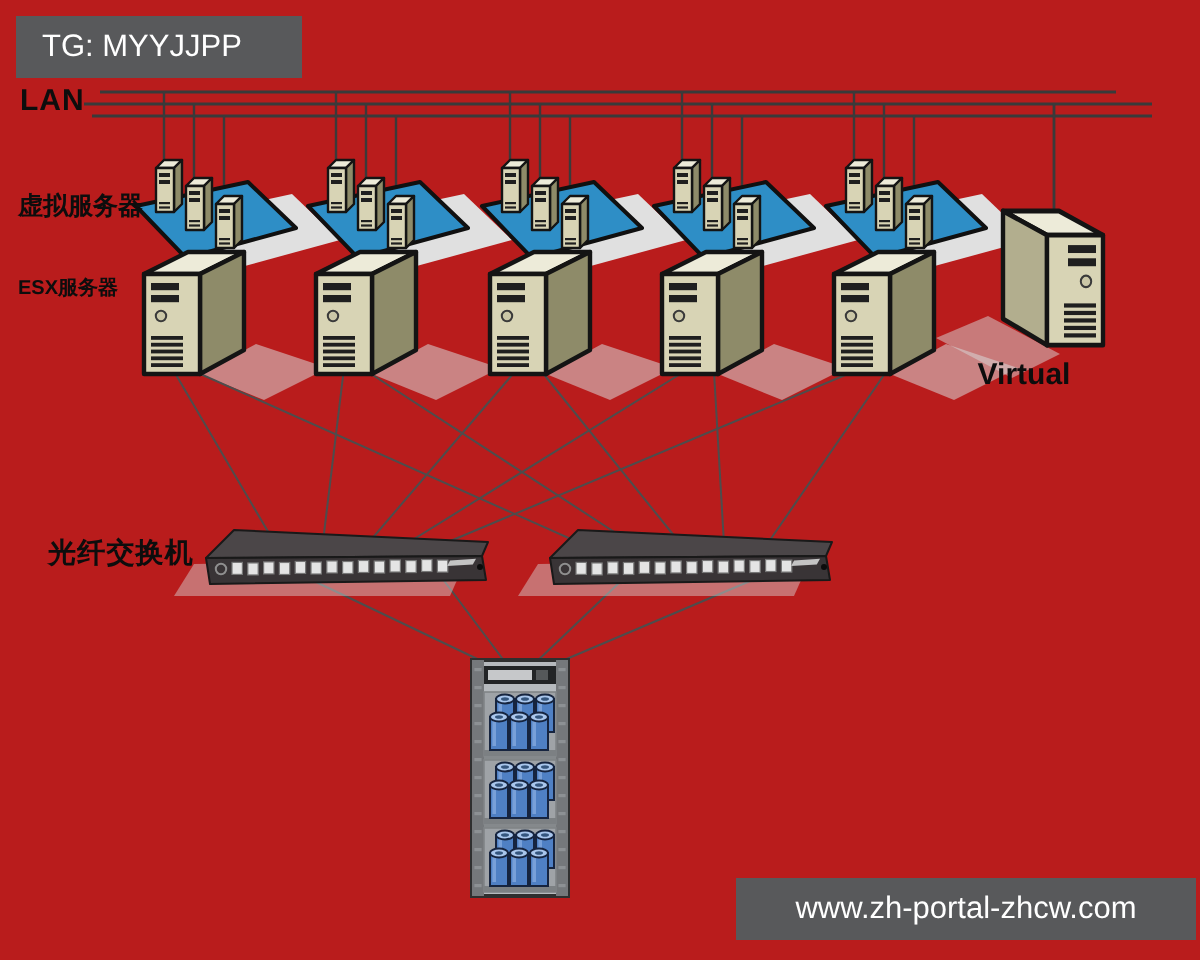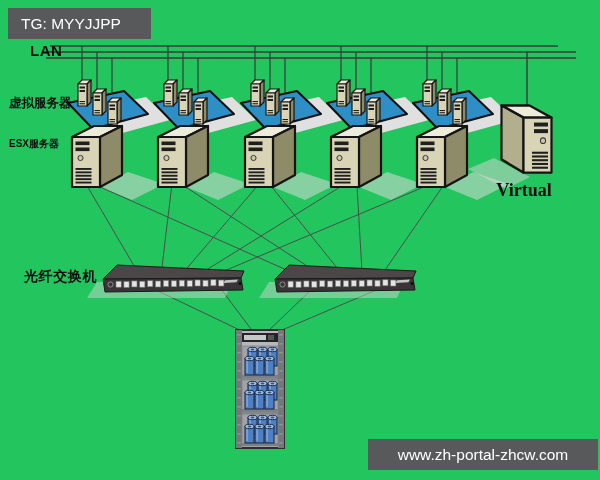--- a/index.html
+++ b/index.html
@@ -1,30 +1,30 @@
 <!DOCTYPE html>
 <html style="--badge-bg: #58595b; --vm-platform-blue: #2e8ec6; --platform-shadow: #e0e0e0; --tower-front: #d8d4b5; --tower-side: #8e8b69; --tower-side-light: #b2ae8e; --tower-top: #edebd9; --detail-dark: #1f1f1f; --switch-top: #4b4648; --switch-front: #393436; --port-face: #e4e4e4; --storage-body: #b6babe; --storage-rail: #75787b; --shelf-bg: #9fa3a7; --drive-blue: #4f80c4; --drive-top: #a9c6ec; --bus-line: #3a3a3a; --line: #4d4d4d; --shadow: #d8d8d8;"><head>
 <meta charset="utf-8">
 <style>
   html,body{margin:0;padding:0;}
   body{font-family:"Liberation Sans","DejaVu Sans",sans-serif;background:#ffffff;}
-  #stage{position:relative;width:600px;height:480px;background:#22c55e;overflow:hidden;}
+  #stage{position:relative;width:600px;height:480px;background:#b91c1c;overflow:hidden;}
   #diagram-svg{position:absolute;left:0;top:0;}
   .badge{
     position:absolute;background:var(--badge-bg,#58595b);color:#fff;
     font-size:15.5px;display:flex;align-items:center;white-space:nowrap;
   }
   .tg{left:8px;top:8px;width:130px;height:31px;padding-left:13px;}
   .site{left:368px;top:439px;width:230px;height:31px;justify-content:center;}
   .lbl{position:absolute;color:#0d0d0d;font-weight:bold;white-space:nowrap;}
-  .lan{left:10px;top:42px;font-size:15px;letter-spacing:.5px;margin-left:20px;}
+  .lan{left:10px;top:42px;font-size:15px;letter-spacing:.5px;}
   .vmlbl{left:9px;top:95px;font-size:12.5px;text-align:right;}
   .esxlbl{left:9px;top:137px;font-size:10px;}
   .fclbl{left:24px;top:268px;font-size:14px;letter-spacing:.6px;}
-  .vclbl{left:488px;top:177px;width:72px;font-size:18px;text-align:center;line-height:1.45;font-family:Liberation Serif, serif;}
+  .vclbl{left:476px;top:177px;width:72px;font-size:15px;text-align:center;line-height:1.45;}
 </style>
 </head>
 <body>
 
 <div id="stage">
 
   <svg id="diagram-svg" width="600" height="480" viewBox="0 0 600 480">
       <g>
         <polygon points="100,187 128,172 164,184 132,200" fill="#d8d8d8" stroke="none" stroke-width="0" stroke-linejoin="round" opacity=".55"></polygon>
         <polygon points="186,187 214,172 250,184 218,200" fill="#d8d8d8" stroke="none" stroke-width="0" stroke-linejoin="round" opacity=".55"></polygon>

